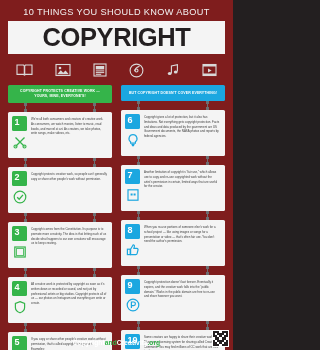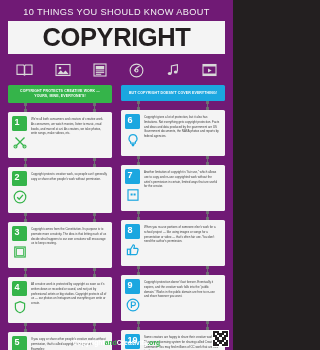--- a/index.html
+++ b/index.html
@@ -2,21 +2,21 @@
 <html><head>
 <meta charset="utf-8">
 <style>
   * { margin:0; padding:0; box-sizing:border-box; }
   html,body { background:#231f20; }
   body {
     width:233px; height:350px;
     font-family:"Liberation Sans", sans-serif;
     color:#fff; overflow:hidden; position:relative;
   }
-  .page { width:233px; height:350px; background:#701a75; position:relative; padding:0 8px; }
+  .page { width:233px; height:350px; background:#7f1d1d; position:relative; padding:0 8px; }
 
   
   .kicker {
     text-align:center; font-size:9.2px; letter-spacing:.36px;
     font-weight:400; color:#f2f2f2; padding-top:8px; line-height:1;
     white-space:nowrap;
   }
   .title-bar {
     margin-top:4px; background:#f4f4f4; height:33px;
     display:flex; align-items:center; justify-content:center;

